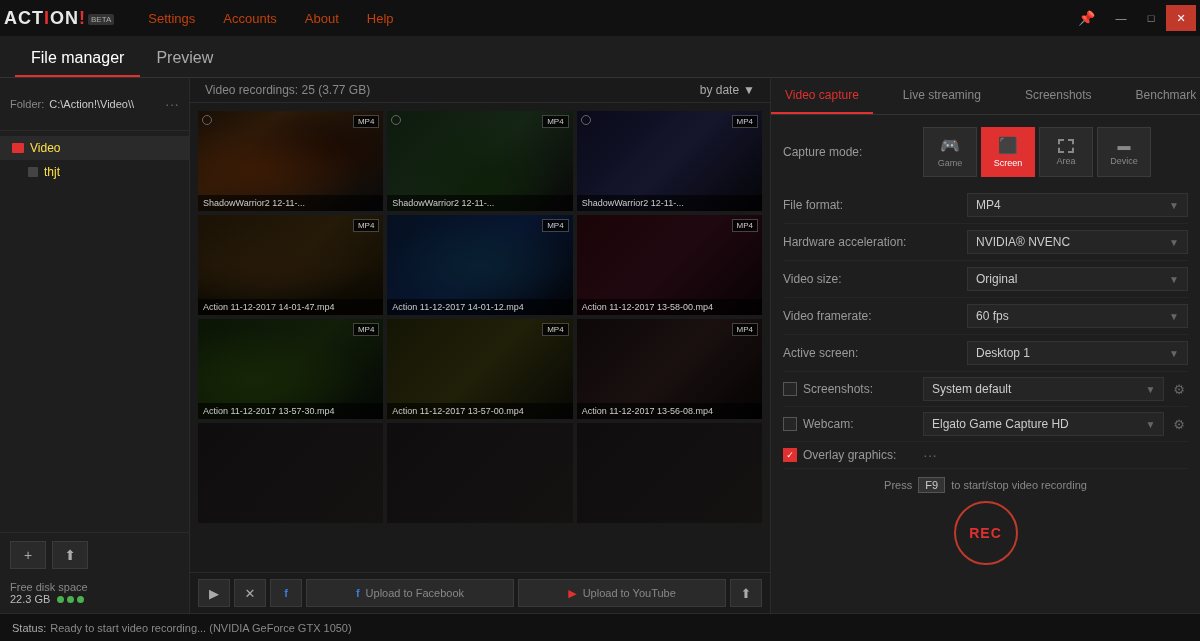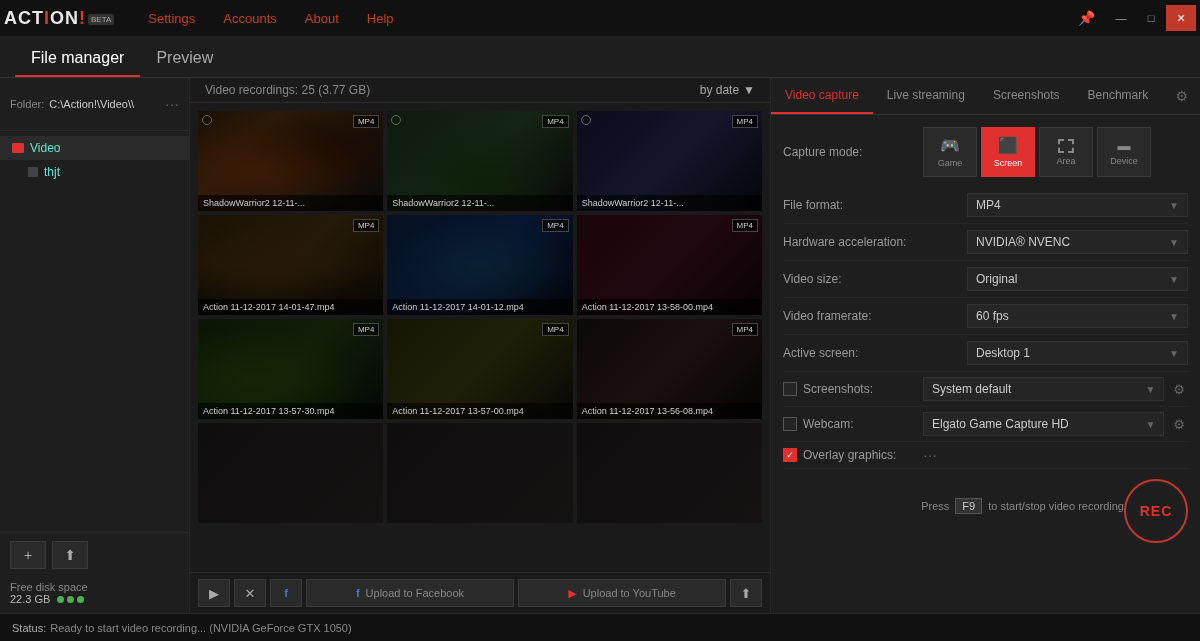--- a/index.html
+++ b/index.html
@@ -123,21 +123,21 @@
     #tree {
       flex: 1;
       overflow-y: auto;
       padding: 5px 0;
     }
     .tree-item {
       display: flex;
       align-items: center;
       padding: 5px 12px;
       cursor: pointer;
-      color: #5eead4;
+      color: #fde047;
       font-size: 12px;
     }
     .tree-item.active { background: #2a2a2a; }
     .tree-icon {
       width: 14px;
       height: 14px;
       background: #555;
       margin-right: 6px;
       flex-shrink: 0;
     }
@@ -308,20 +308,21 @@
       width: 430px;
       background: #1e1e1e;
       border-left: 1px solid #2a2a2a;
       display: flex;
       flex-direction: column;
     }
     #right-tabs {
       display: flex;
       border-bottom: 1px solid #333;
       align-items: center;
+      gap: 16px;
     }
     .rt-tab {
       padding: 10px 14px;
       font-size: 12px;
       color: #888;
       cursor: pointer;
       border-bottom: 2px solid transparent;
       white-space: nowrap;
     }
     .rt-tab.active {
@@ -462,21 +463,21 @@
       flex-shrink: 0;
       cursor: pointer;
     }
     .ov-label { width: 120px; color: #999; font-size: 12px; }
     .ov-value { flex: 1; color: #ccc; font-size: 12px; padding: 0 8px; }
     .ov-dots { color: #666; cursor: pointer; font-size: 14px; }
 
     
     #rec-area {
       display: flex;
-      flex-direction: row;
+      flex-direction: column;
       align-items: center;
       padding: 10px 0 8px;
       justify-content: flex-end;
     }
     .press-hint {
       font-size: 11px;
       color: #888;
       margin-bottom: 10px;
     }
     .key-badge {

